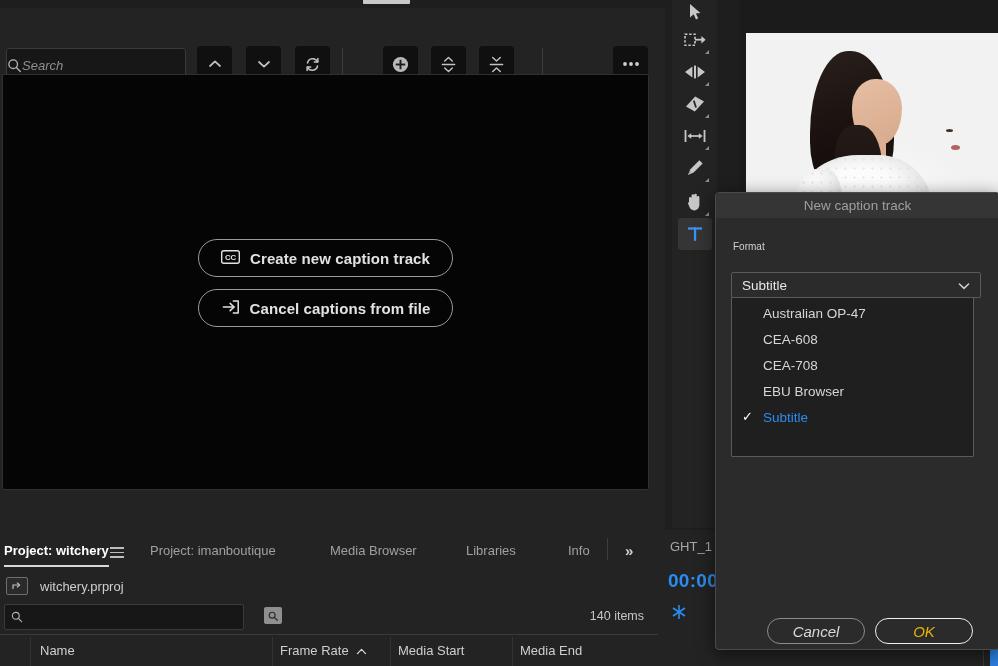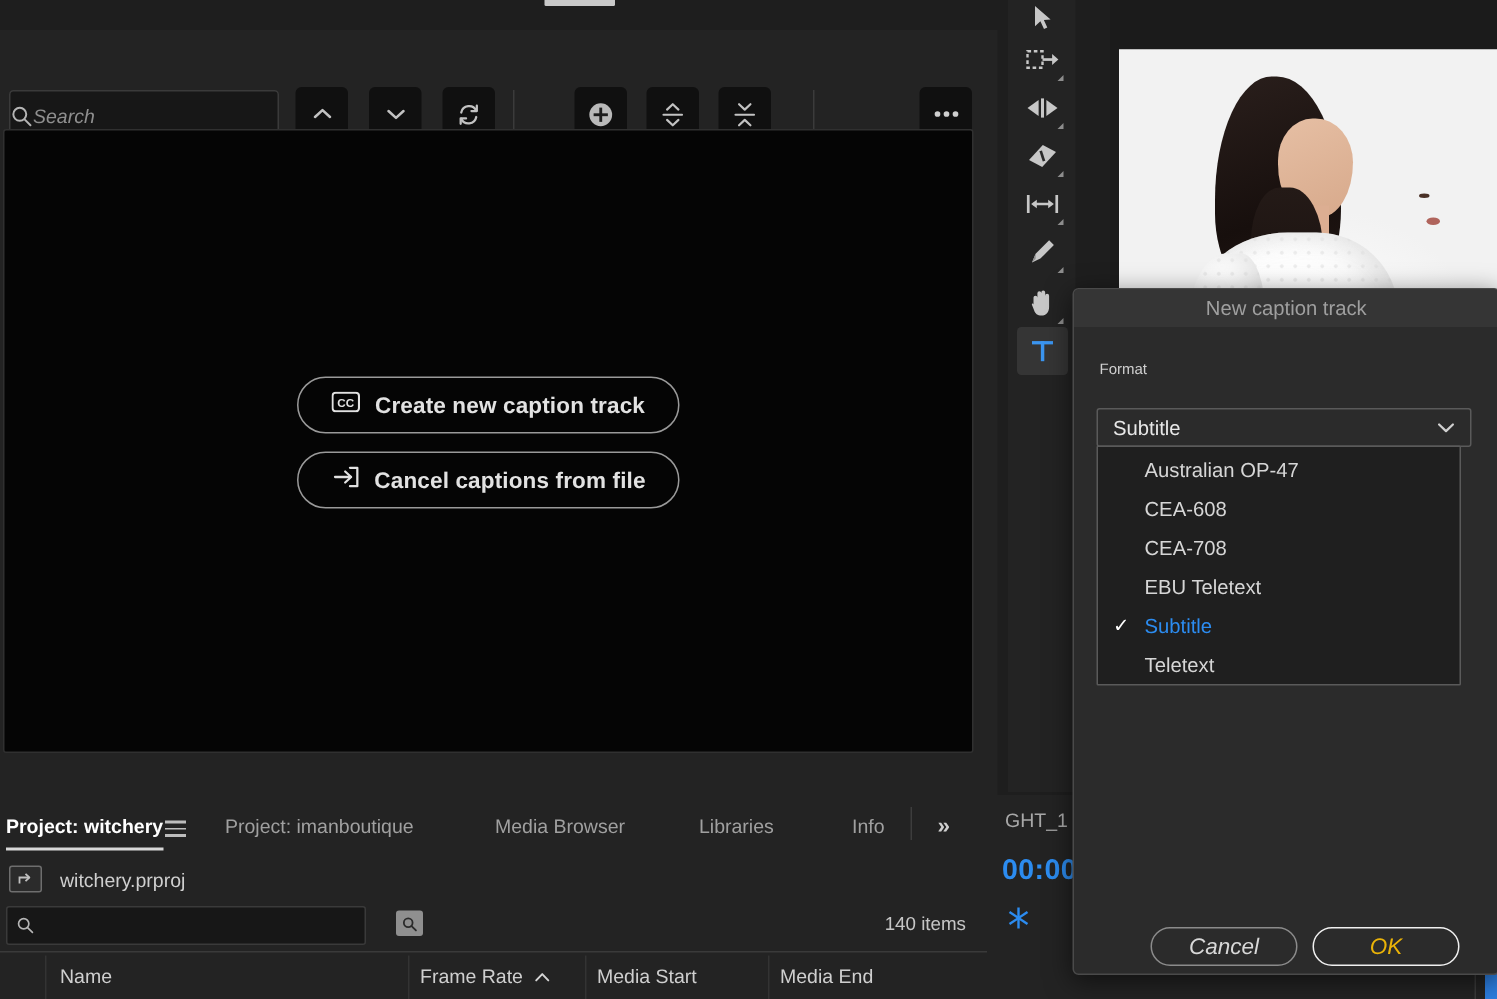--- a/index.html
+++ b/index.html
@@ -15,21 +15,21 @@
   
   .abs{position:absolute;}
   .panel{background:#1e1e1e;}
 
   
   #top-tab-indicator{
     left:363px;top:0px;width:47px;height:4px;background:#c9c9c9;border-radius:0 0 1px 1px;
   }
 
   
-  #captions-panel{left:0;top:20px;width:665px;height:524px;background:#232323;}
+  #captions-panel{left:0;top:8px;width:665px;height:524px;background:#232323;}
 
   #captions-toolbar{position:absolute;left:0;top:16px;width:665px;height:48px;}
 
   .search-wrap{
     position:absolute;left:6px;top:24px;width:178px;height:32px;
     background:#171717;border:1px solid #3a3a3a;border-radius:3px;
     display:flex;align-items:center;
   }
   .search-ico{width:28px;height:30px;display:flex;align-items:center;justify-content:center;}
   .search-input{
@@ -514,27 +514,24 @@
     <div class="opt">
       <span>Australian OP-47</span>
     </div>
     <div class="opt">
       <span>CEA-608</span>
     </div>
     <div class="opt">
       <span>CEA-708</span>
     </div>
     <div class="opt">
-      <span>EBU Teletext</span>
+      <span>EBU Browser</span>
     </div>
     <div class="opt selected">
       <span class="check">✓</span>
       <span>Subtitle</span>
     </div>
-    <div class="opt">
-      <span>Teletext</span>
-    </div>
   </div>
 
   <div class="abs modal-btn" id="cancel-btn">Cancel</div>
   <div class="abs modal-btn" id="ok-btn">OK</div>
 
 </div>
 
 </body></html>

